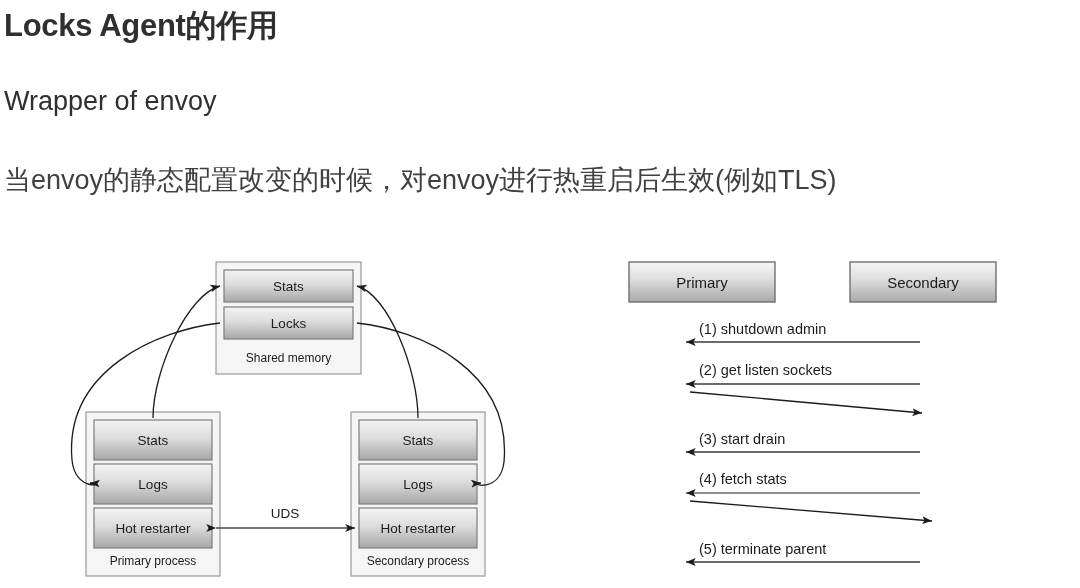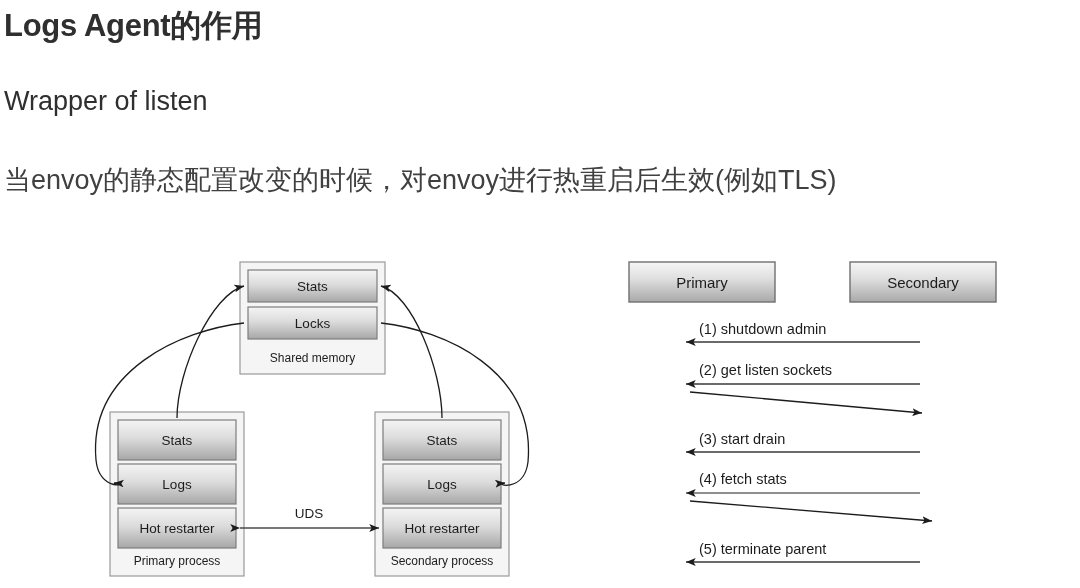--- a/index.html
+++ b/index.html
@@ -44,21 +44,21 @@
     font-weight: normal;
     color: #404040;
     white-space: nowrap;
   }
 
   
   .figure {
     position: absolute;
   }
   #architecture-figure {
-    left: 72px;
+    left: 48px;
     top: 250px;
     width: 480px;
     height: 338px;
   }
   #sequence-figure {
     left: 612px;
     top: 250px;
     width: 470px;
     height: 338px;
   }
@@ -73,23 +73,23 @@
   }
   .dg-inner  { font-size: 13.5px; }
   .dg-caption{ font-size: 12px; }
   .dg-uds    { font-size: 13.5px; }
   .dg-head   { font-size: 15px; }
   .dg-msg    { font-size: 14.5px; }
 </style>
 </head>
 <body>
 
-<div id="slide-title">Logs Agent的作用</div>
-
-<div id="slide-line-1">Wrapper of listen</div>
+<div id="slide-title">Locks Agent的作用</div>
+
+<div id="slide-line-1">Wrapper of envoy</div>
 
 <div id="slide-line-2">当envoy的静态配置改变的时候，对envoy进行热重启后生效(例如TLS)</div>
 
 <div class="figure" id="architecture-figure">
   <svg width="480" height="338" viewBox="0 0 480 338" xmlns="http://www.w3.org/2000/svg">
     <defs>
 
       <linearGradient id="blockGrad" x1="0" y1="0" x2="0" y2="1">
         <stop offset="0%" stop-color="#f4f4f4"></stop>
         <stop offset="45%" stop-color="#dcdcdc"></stop>

